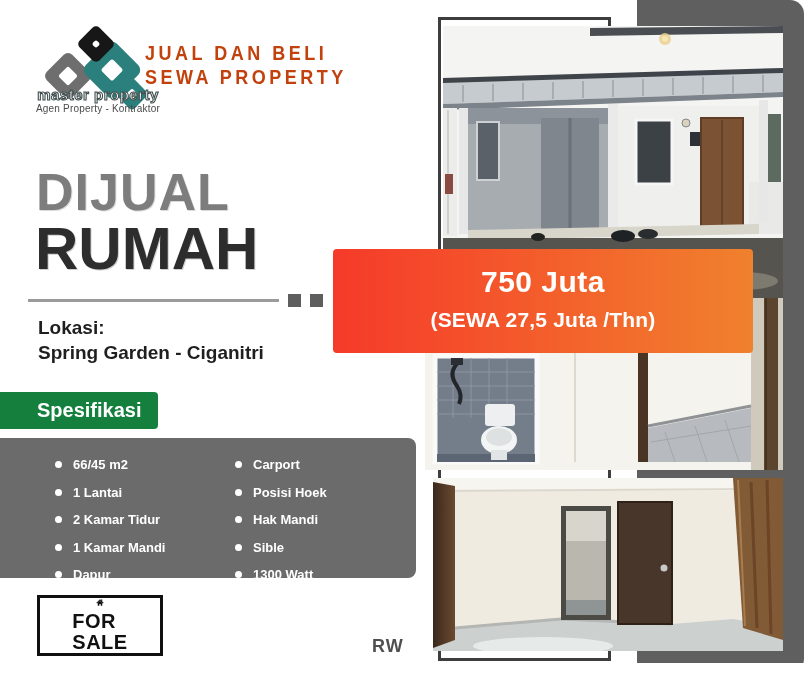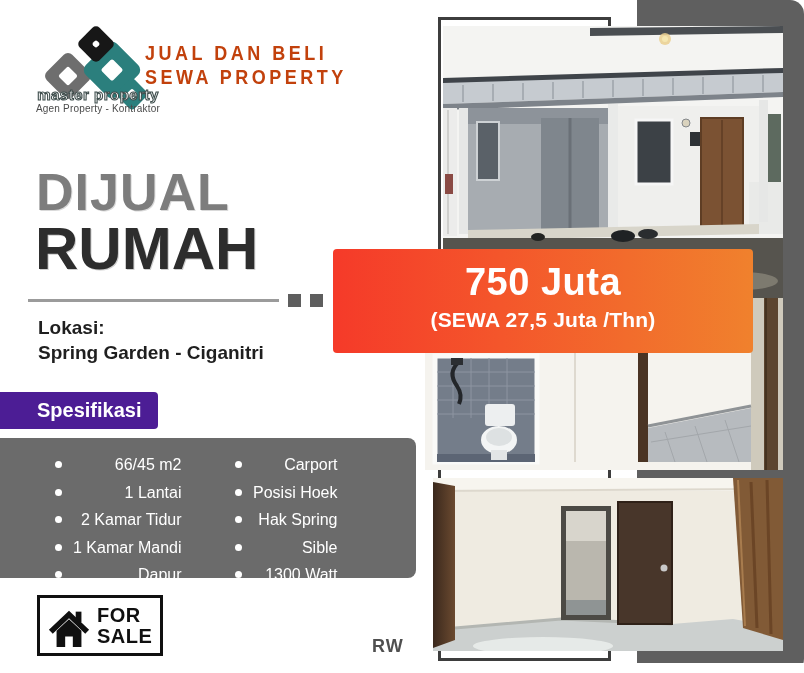--- a/index.html
+++ b/index.html
@@ -16,21 +16,21 @@
   #photo1{left:443px;top:26px;width:340px;height:272px;}
   #photo2{left:425px;top:298px;width:358px;height:172px;}
   #photo3{left:433px;top:478px;width:350px;height:173px;}
   
   .banner{
     position:absolute;left:333px;top:249px;width:420px;height:104px;z-index:4;
     background:linear-gradient(90deg,#f53a29 0%,#f4562b 40%,#f0812d 100%);
     border-radius:4px;display:flex;flex-direction:column;align-items:center;justify-content:center;
     color:#ffffff;text-align:center;
   }
-  .banner .l1{font-size:38px;font-weight:800;line-height:38px;letter-spacing:.5px;}
+  .banner .l1{font-size:30px;font-weight:800;line-height:38px;letter-spacing:.5px;}
   .banner .l2{font-size:21px;font-weight:800;line-height:38px;letter-spacing:.2px;}
   
   .logo{position:absolute;left:38px;top:26px;width:120px;height:94px;z-index:5;}
   .ring{position:absolute;transform:rotate(45deg);}
   .ring::after{content:"";position:absolute;background:#ffffff;border-radius:2px;}
   .dm-gray{left:12px;top:32px;width:36px;height:36px;background:#6e6e6e;border-radius:6px;}
   .dm-gray::after{left:11px;top:11px;width:14px;height:14px;}
   .dm-teal-big{left:52px;top:22px;width:44px;height:44px;background:#2b7f7d;border-radius:7px;}
   .dm-teal-big::after{left:14px;top:14px;width:16px;height:16px;}
   .dm-teal-small{left:82px;top:56px;width:24px;height:24px;background:#2b7f7d;border-radius:4px;}
@@ -49,36 +49,36 @@
   
   .dijual{position:absolute;left:36px;top:166px;font-size:52px;font-weight:800;color:#7d7d7d;line-height:1;letter-spacing:1px;z-index:5;text-shadow:1px 1px 0 #d9d9d9;}
   .rumah{position:absolute;left:35px;top:219px;font-size:60px;font-weight:700;color:#2d2d2d;line-height:1;letter-spacing:0px;z-index:5;text-shadow:1px 1px 0 #cfcfcf;}
   .rule{position:absolute;left:28px;top:299px;width:251px;height:3px;background:#9b9b9b;z-index:5;}
   .sq{position:absolute;width:13px;height:13px;background:#5e5e5e;z-index:5;}
   .sq1{left:288px;top:294px;} .sq2{left:310px;top:294px;}
   
   .lokasi{position:absolute;left:38px;top:315px;z-index:5;color:#1f1f1f;font-weight:700;font-size:19px;line-height:25px;}
   
   .spec-label{
-    position:absolute;left:0;top:392px;width:158px;height:37px;background:#4c1d95;z-index:5;
+    position:absolute;left:0;top:392px;width:158px;height:37px;background:#15803d;z-index:5;
     color:#ffffff;font-size:20px;font-weight:700;display:flex;align-items:center;
     padding-left:37px;box-sizing:border-box;border-radius:0 4px 4px 0;
   }
   .spec-box{
     position:absolute;left:0;top:438px;width:416px;height:140px;background:#6b6b6b;z-index:5;
     border-radius:0 8px 8px 0;color:#ffffff;
   }
   .spec-box ul{list-style:none;margin:0;padding:0;position:absolute;top:13px;}
   .spec-box ul.colL{left:55px;} .spec-box ul.colR{left:235px;}
-  .spec-box li{position:relative;padding-left:18px;font-size:16px;font-weight:400;line-height:27.5px;white-space:nowrap;text-align:right;}
+  .spec-box li{position:relative;padding-left:18px;font-size:13px;font-weight:700;line-height:27.5px;white-space:nowrap;}
   .spec-box li::before{content:"";position:absolute;left:0;top:10px;width:7px;height:7px;border-radius:50%;background:#ffffff;}
   
   .badge{
     position:absolute;left:37px;top:595px;width:126px;height:61px;border:3.5px solid #101010;background:#ffffff;
-    box-sizing:border-box;display:flex;align-items:center;gap:5px;padding:0 6px;z-index:5;
+    box-sizing:border-box;display:flex;align-items:center;gap:5px;padding:0 6px;z-index:5;flex-direction:column;
   }
   .badge .txt{color:#101010;font-weight:800;font-size:20px;line-height:21px;letter-spacing:.5px;}
   
   .rw{position:absolute;left:372px;top:636px;font-size:18px;font-weight:700;color:#4f4f4f;z-index:5;letter-spacing:1px;}
 </style>
 </head>
 <body>
 
 <div id="canvas">
 
@@ -236,21 +236,21 @@
     <ul class="colL">
       <li>66/45 m2</li>
       <li>1 Lantai</li>
       <li>2 Kamar Tidur</li>
       <li>1 Kamar Mandi</li>
       <li>Dapur</li>
     </ul>
     <ul class="colR">
       <li>Carport</li>
       <li>Posisi Hoek</li>
-      <li>Hak Spring</li>
+      <li>Hak Mandi</li>
       <li>Sible</li>
       <li>1300 Watt</li>
     </ul>
   </div>
 
   <div class="badge">
     <svg width="46" height="44" viewBox="0 0 46 46">
       <rect x="30" y="8" width="6" height="11" fill="#101010"></rect>
       <path d="M2,27 L23,7 L44,27 L40,31 L23,15 L6,31 Z" fill="#101010"></path>
       <path d="M10,28 L23,16 L36,28 L36,45 L27,45 L27,34 L19,34 L19,45 L10,45 Z" fill="#101010"></path>

